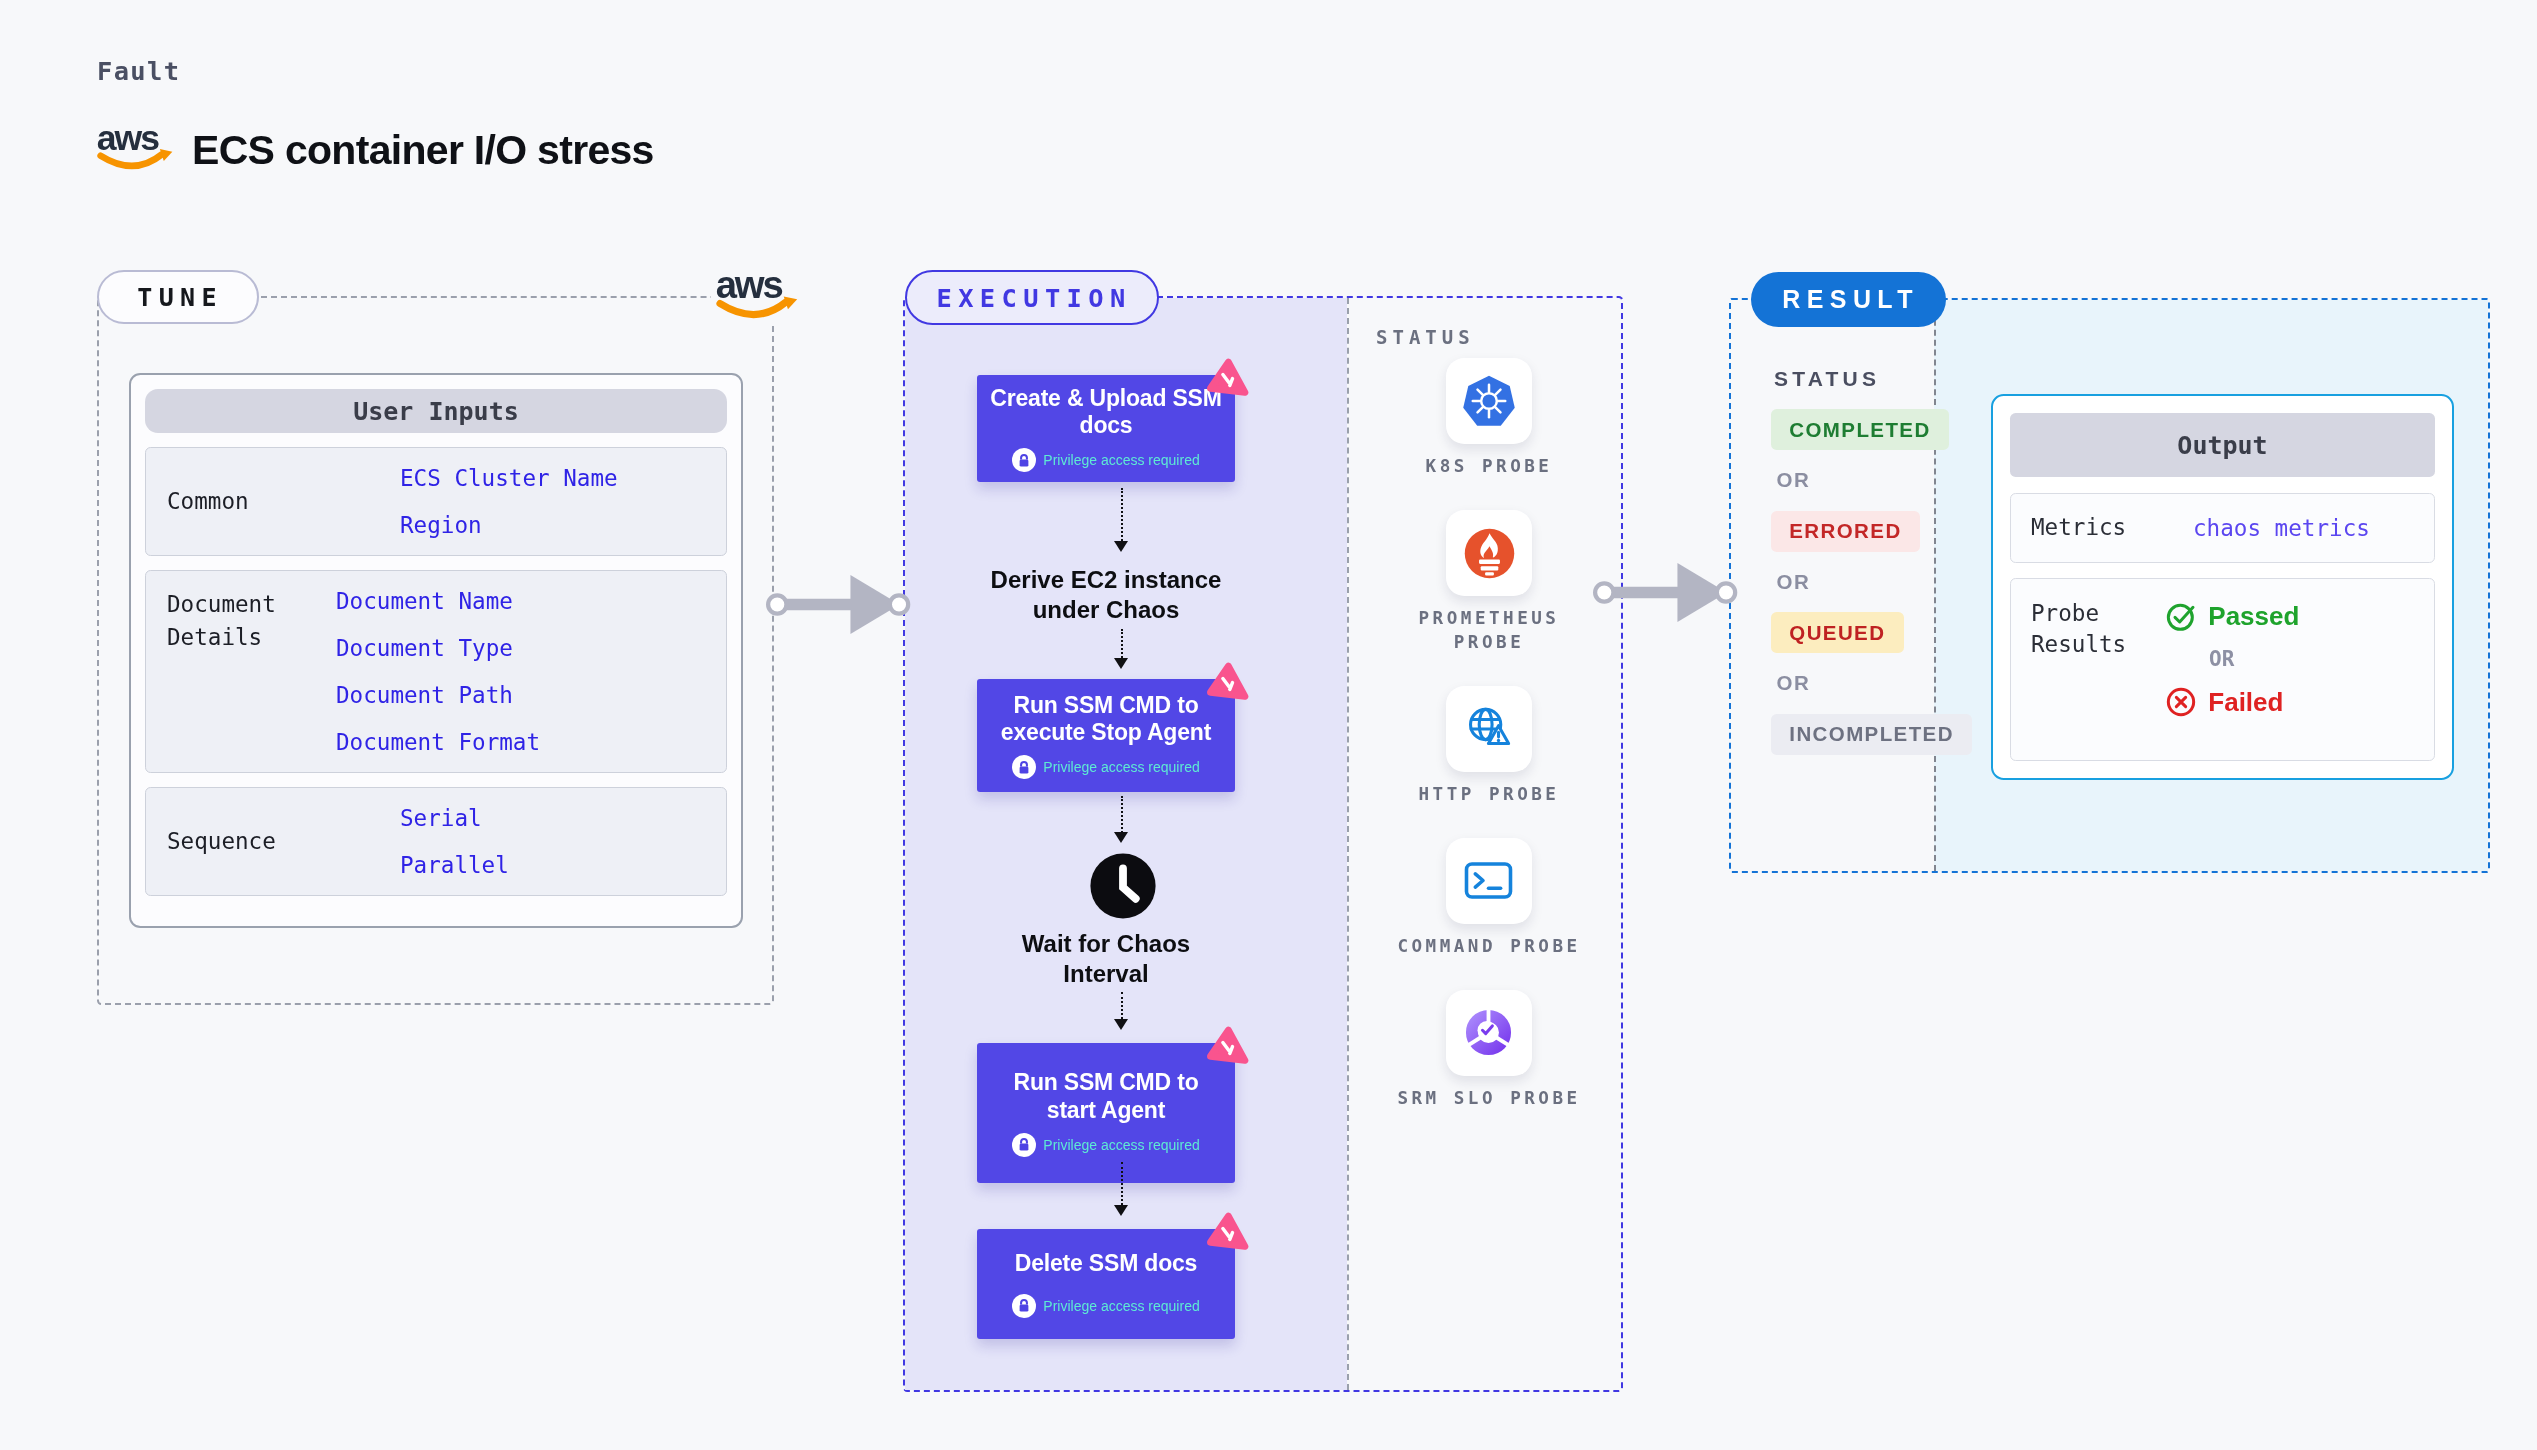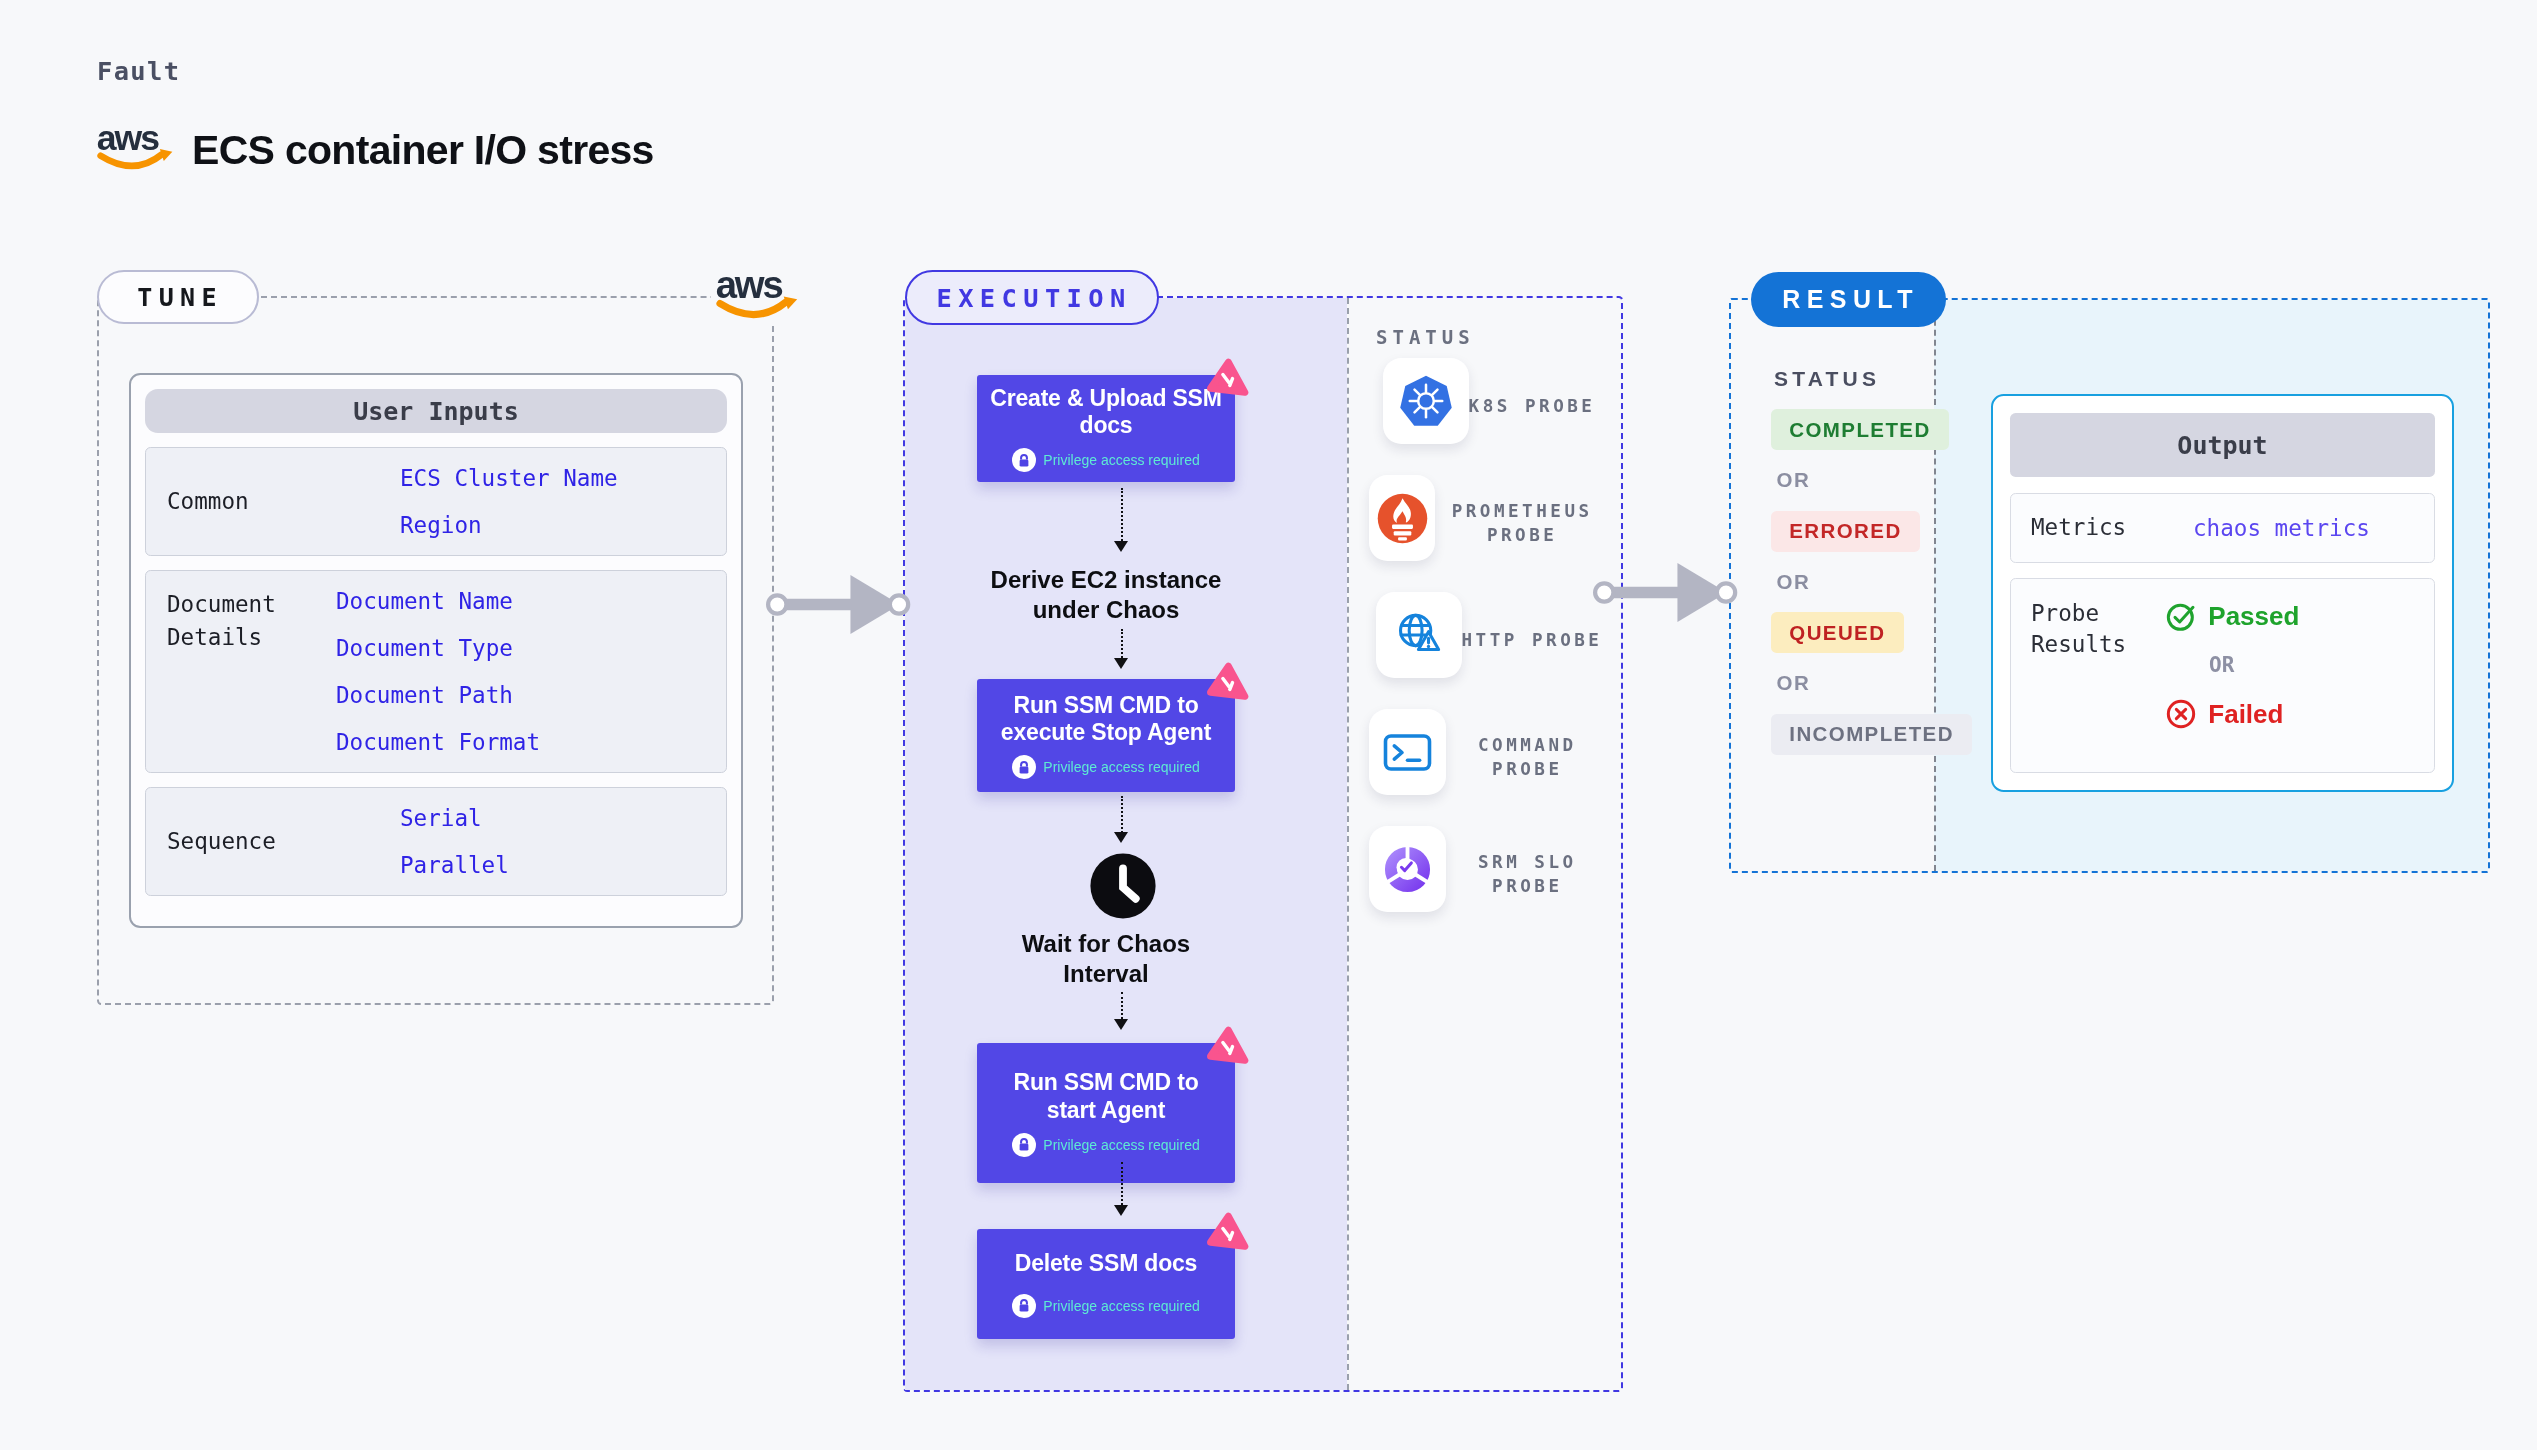--- a/index.html
+++ b/index.html
@@ -50,21 +50,21 @@
   .lock-circle{width:24px;height:24px;background:#fff;border-radius:50%;display:flex;align-items:center;justify-content:center}
   .lock-text{font-size:14px;color:#5eead4}
   .chaos-corner{position:absolute;top:-17px;right:-14px;width:44px;height:44px;z-index:3}
   .flow-text{position:absolute;width:258px;text-align:center;font-size:24px;font-weight:bold;color:#0d0e12;line-height:1.25}
   .dotted-arrow{position:absolute;width:0;border-left:2.8px dotted #101014}
   .dotted-arrow::after{content:"";position:absolute;bottom:-10px;left:-9.2px;border:7.8px solid transparent;border-top:11.3px solid #101014}
 
   
   .probes-label{font-family:var(--mono);font-size:19px;font-weight:bold;letter-spacing:5px;color:#6b7080}
   .probe-col{display:flex;flex-direction:column;align-items:center;gap:31px}
-  .probe-item{display:flex;flex-direction:row;align-items:center}
+  .probe-item{display:flex;flex-direction:column;align-items:center}
   .probe-card{width:86px;height:86px;background:#fff;border-radius:18.3px;display:flex;align-items:center;justify-content:center;
     box-shadow:0 5.6px 11.3px rgba(25,30,70,.10)}
   .probe-name{margin-top:11.3px;font-family:var(--mono);font-size:17.6px;font-weight:bold;letter-spacing:3.5px;color:#6b7080;
     text-align:center;line-height:1.35;max-width:198px}
 
   
   .status-label{font-family:var(--sans);font-weight:bold;font-size:21px;letter-spacing:4.2px;color:#4a4e60}
   .status-col{display:flex;flex-direction:column;align-items:flex-start;gap:18.3px}
   .badge{font-size:20.5px;font-weight:bold;letter-spacing:1.4px;padding:8.5px 18.3px;border-radius:5.6px}
   .badge-completed{color:#1e7d32;background:#dff0dd}
@@ -73,21 +73,21 @@
   .badge-incompleted{color:#6d7181;background:#ebecf2}
   .or-text{font-size:20.5px;font-weight:bold;color:#8b8ea1;letter-spacing:1.4px;margin-left:5.6px}
   .blue-zone{background:#e8f4fb}
   .divider-v{border-left:2.1px dashed #81858f}
   .output-card{background:#fff;border:2.8px solid var(--cyan);border-radius:12.7px;padding:17px}
   .output-head{height:64px;background:#d5d6e1;border-radius:5.6px;display:flex;align-items:center;justify-content:center;
     font-family:var(--mono);font-size:25px;font-weight:bold;color:#3a3d49}
   .out-row{border:1.4px solid #d9dce4;border-radius:5.6px;background:#fbfcfe;margin-top:15.5px;display:flex;padding:18.3px 20px}
   .out-label{font-family:var(--mono);font-size:22.6px;color:#2b2e37;line-height:1.4;width:162px}
   .out-value{font-family:var(--mono);font-size:22.6px;color:#5b46f0;align-self:center}
-  .pr-right{display:flex;flex-direction:column;gap:21px;padding-top:2.8px}
+  .pr-right{display:flex;flex-direction:column;gap:15px;padding-top:2.8px}
   .pr-line{display:flex;align-items:center;gap:11.3px}
   .pr-passed{font-size:26px;font-weight:bold;color:#1ea32c}
   .pr-failed{font-size:26px;font-weight:bold;color:#df2222}
   .pr-or{font-family:var(--mono);font-size:21px;font-weight:bold;color:#8d90a4;margin-left:44px}
 </style>
 </head>
 <body>
 
 <div id="canvas">
 

